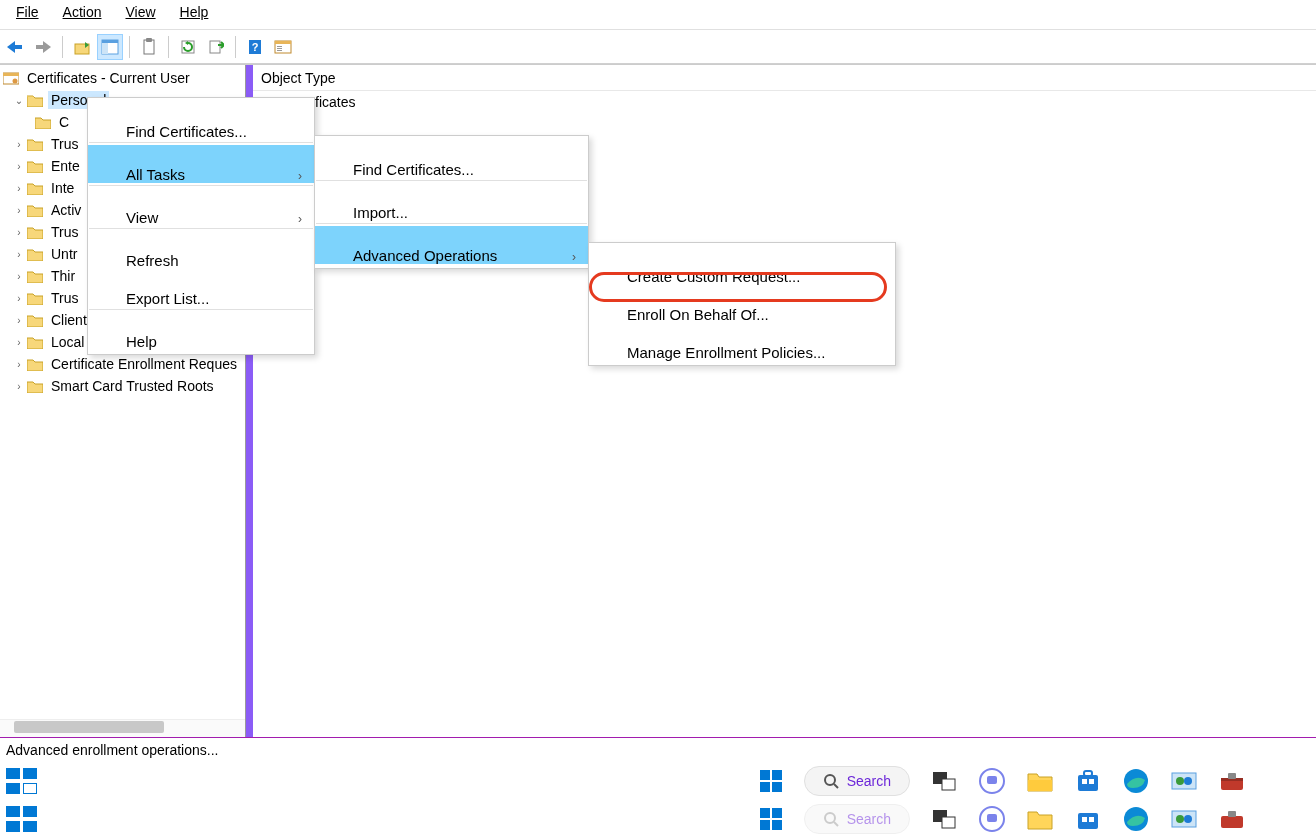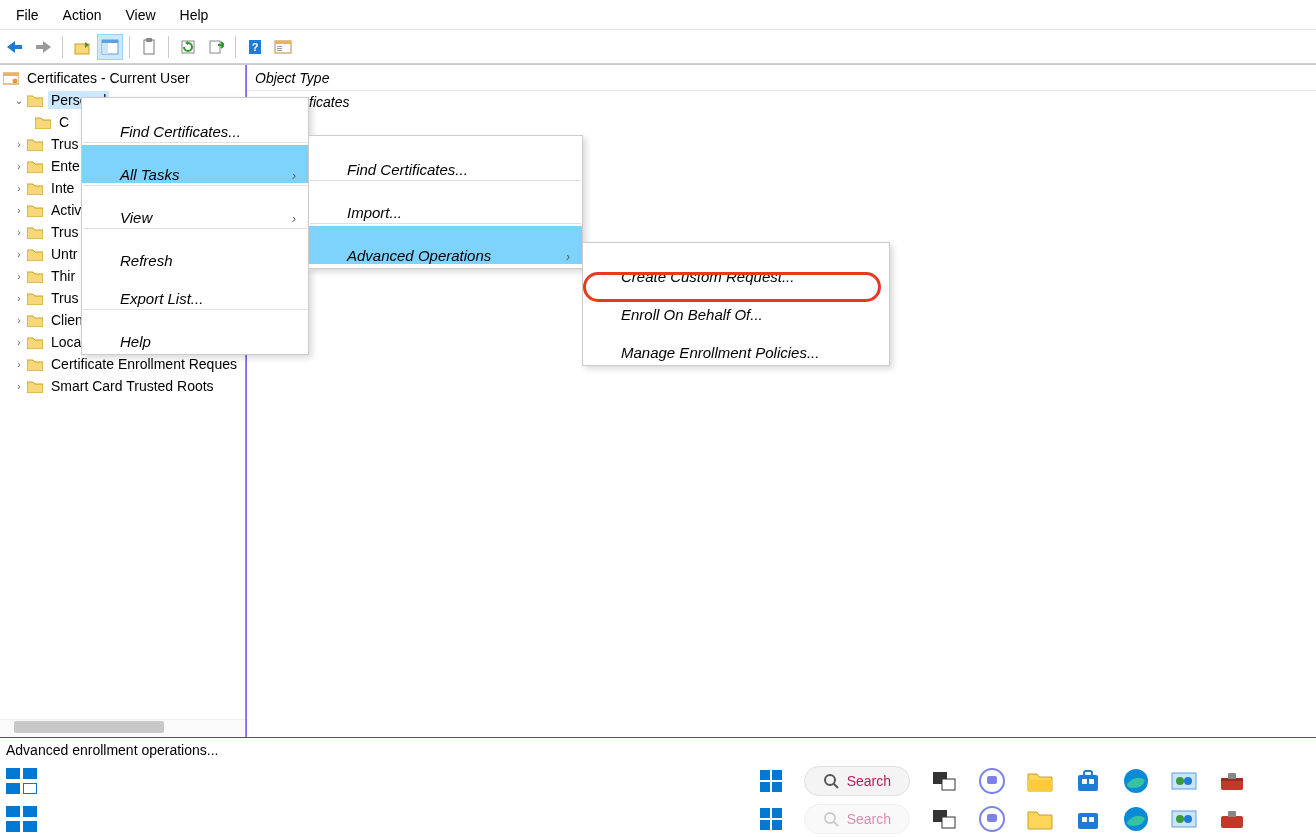--- a/index.html
+++ b/index.html
@@ -1,31 +1,31 @@
 <!DOCTYPE html>
 <html><head>
 <meta charset="utf-8">
 <style>
 * { box-sizing: border-box; margin: 0; padding: 0; font-family: "Segoe UI", Tahoma, sans-serif; }
 html, body { width: 1316px; height: 837px; overflow: hidden; background: #fff; }
 
 
-.menubar { height: 30px; display: flex; align-items: center; padding: 0 4px; font-size: 14px; border-bottom: 1px solid #e0e0e0; }
+.menubar { height: 30px; display: flex; padding: 0 4px; font-size: 14px; border-bottom: 1px solid #e0e0e0; text-decoration: underline; }
 .menubar .menu-item { padding: 4px 12px; cursor: default; }
 
 
 .toolbar { height: 34px; display: flex; align-items: center; padding: 2px 2px; border-bottom: 1px solid #d0d0d0; gap: 2px; }
 .tb-btn { width: 26px; height: 26px; display: flex; align-items: center; justify-content: center; border: 1px solid transparent; }
 .tb-btn.pressed { background: #cce8ff; border-color: #99d1ff; }
 .tb-sep { width: 1px; height: 22px; background: #ccc; margin: 0 4px; }
 
 
 .main { display: flex; height: calc(100% - 30px - 34px - 24px - 76px); border-top: 1px solid #ccc; }
 .tree-pane { width: 246px; border-right: 1px solid #999; position: relative; background: #fff; overflow: hidden; }
-.content-pane { flex: 1; border-left: 1px solid #8b5cf6; position: relative; font-style: italic; }
+.content-pane { flex: 1; border-left: 7px solid #8b5cf6; position: relative; }
 
 
 .tree { padding: 2px 0 0 2px; font-size: 14px; }
 .tree-row { display: flex; align-items: center; height: 22px; white-space: nowrap; }
 .tree-row .expander { width: 14px; text-align: center; color: #666; font-size: 10px; cursor: default; }
 .tree-row .icon { width: 18px; height: 16px; margin-right: 4px; display: inline-flex; align-items: center; justify-content: center; }
 .tree-row .label { padding: 1px 3px; }
 .tree-row.selected .label { background: #cce8ff; }
 .indent-0 { padding-left: 0px; }
 .indent-1 { padding-left: 10px; }
@@ -52,21 +52,21 @@
 .statusbar { height: 24px; border-top: 1px solid #a21caf; display: flex; align-items: center; padding: 12px 6px; font-size: 14px; background: #fff; }
 
 
 .taskbar-area { height: 76px; background: #fff; position: relative; }
 .tb-dup { position: absolute; left: 0; width: 100%; height: 38px; display: flex; align-items: center; }
 .tb-dup.top { top: 0; }
 .tb-dup.bottom { top: 38px; }
 .start-block { margin-left: 6px; display: flex; gap: 3px; flex-wrap: wrap; width: 34px; height: 26px; }
 .start-sq { width: 14px; height: 11px; background: #0078d4; }
 .task-right { position: absolute; right: 70px; display: flex; align-items: center; gap: 20px; }
-.search-pill { display: flex; align-items: center; gap: 8px; background: #f4f4f4; border: 1px solid #e0e0e0; border-radius: 20px; padding: 6px 18px; font-size: 14px; color: #be185d; }
+.search-pill { display: flex; align-items: center; gap: 8px; background: #f4f4f4; border: 1px solid #e0e0e0; border-radius: 20px; padding: 6px 18px; font-size: 14px; color: #6d28d9; }
 .task-icon { width: 28px; height: 28px; display: flex; align-items: center; justify-content: center; border-radius: 4px; }
 
 
 .tree-scroll { position: absolute; bottom: 4px; left: 14px; width: 150px; height: 12px; background: #c8c8c8; border-radius: 2px; }
 .tree-scroll-track { position: absolute; bottom: 0; left: 0; right: 0; height: 18px; border-top: 1px solid #eee; background: #fafafa; }
 
 svg { display: block; }
 </style>
 </head>
 <body>

